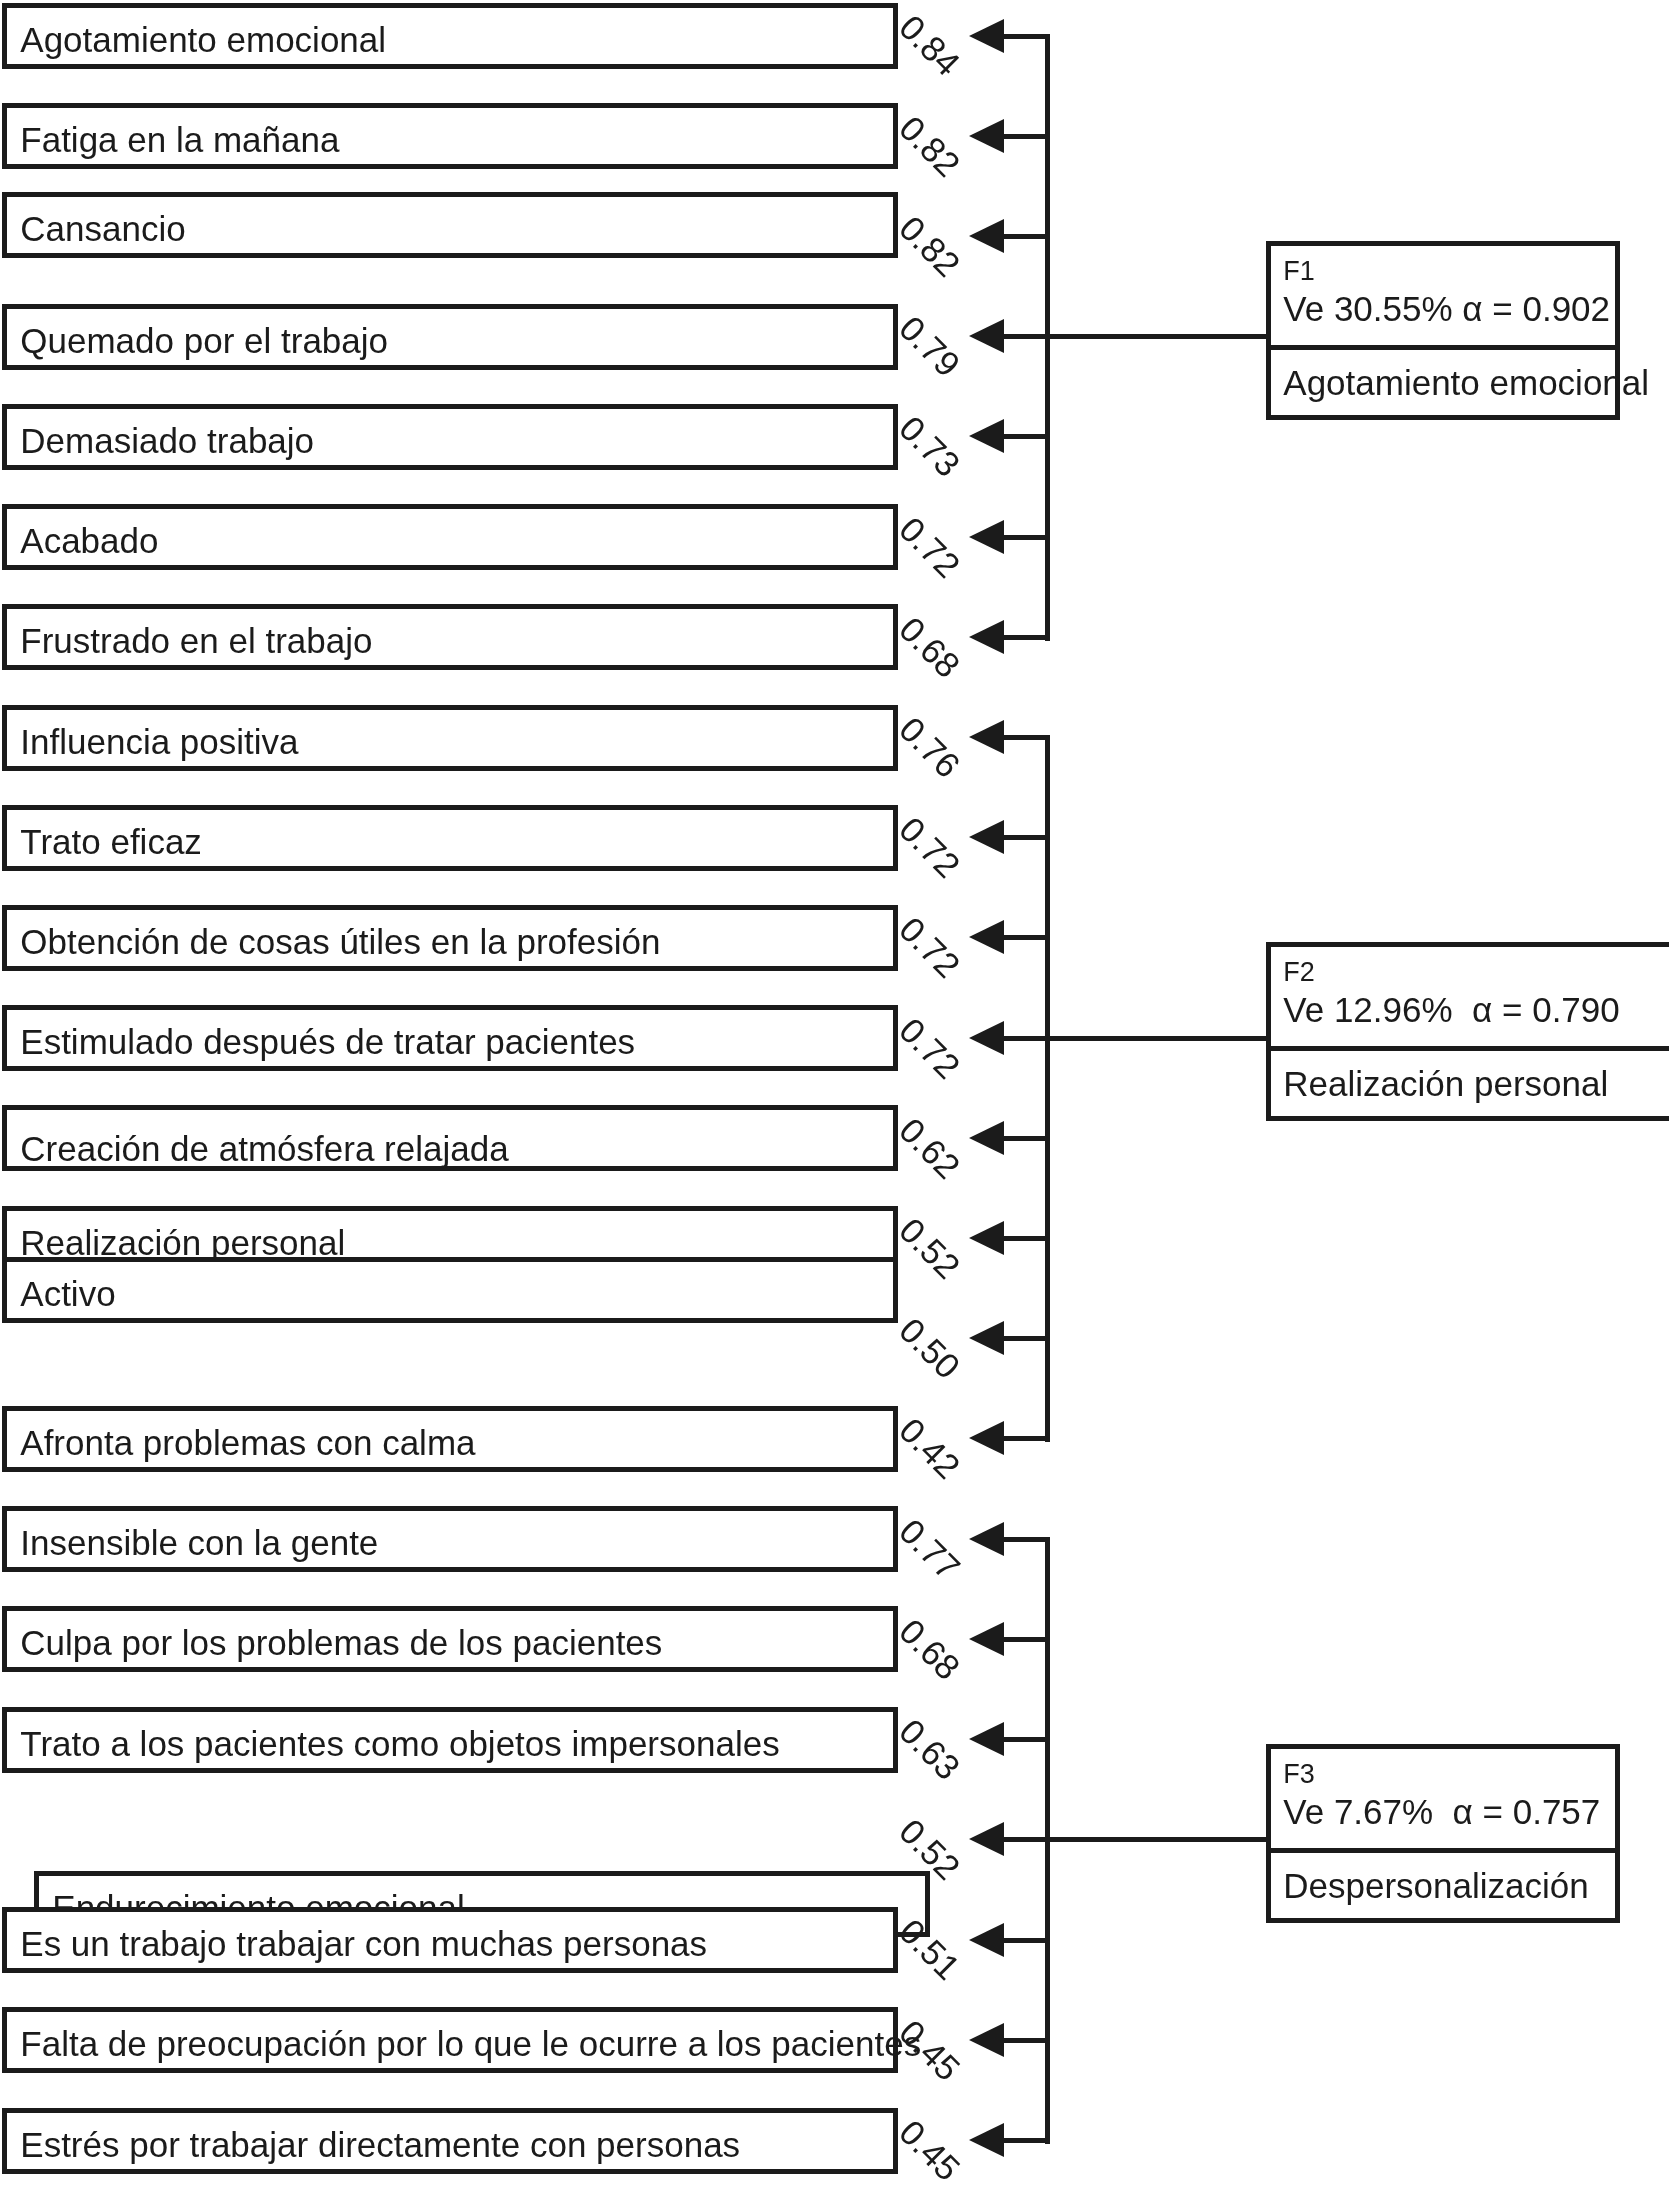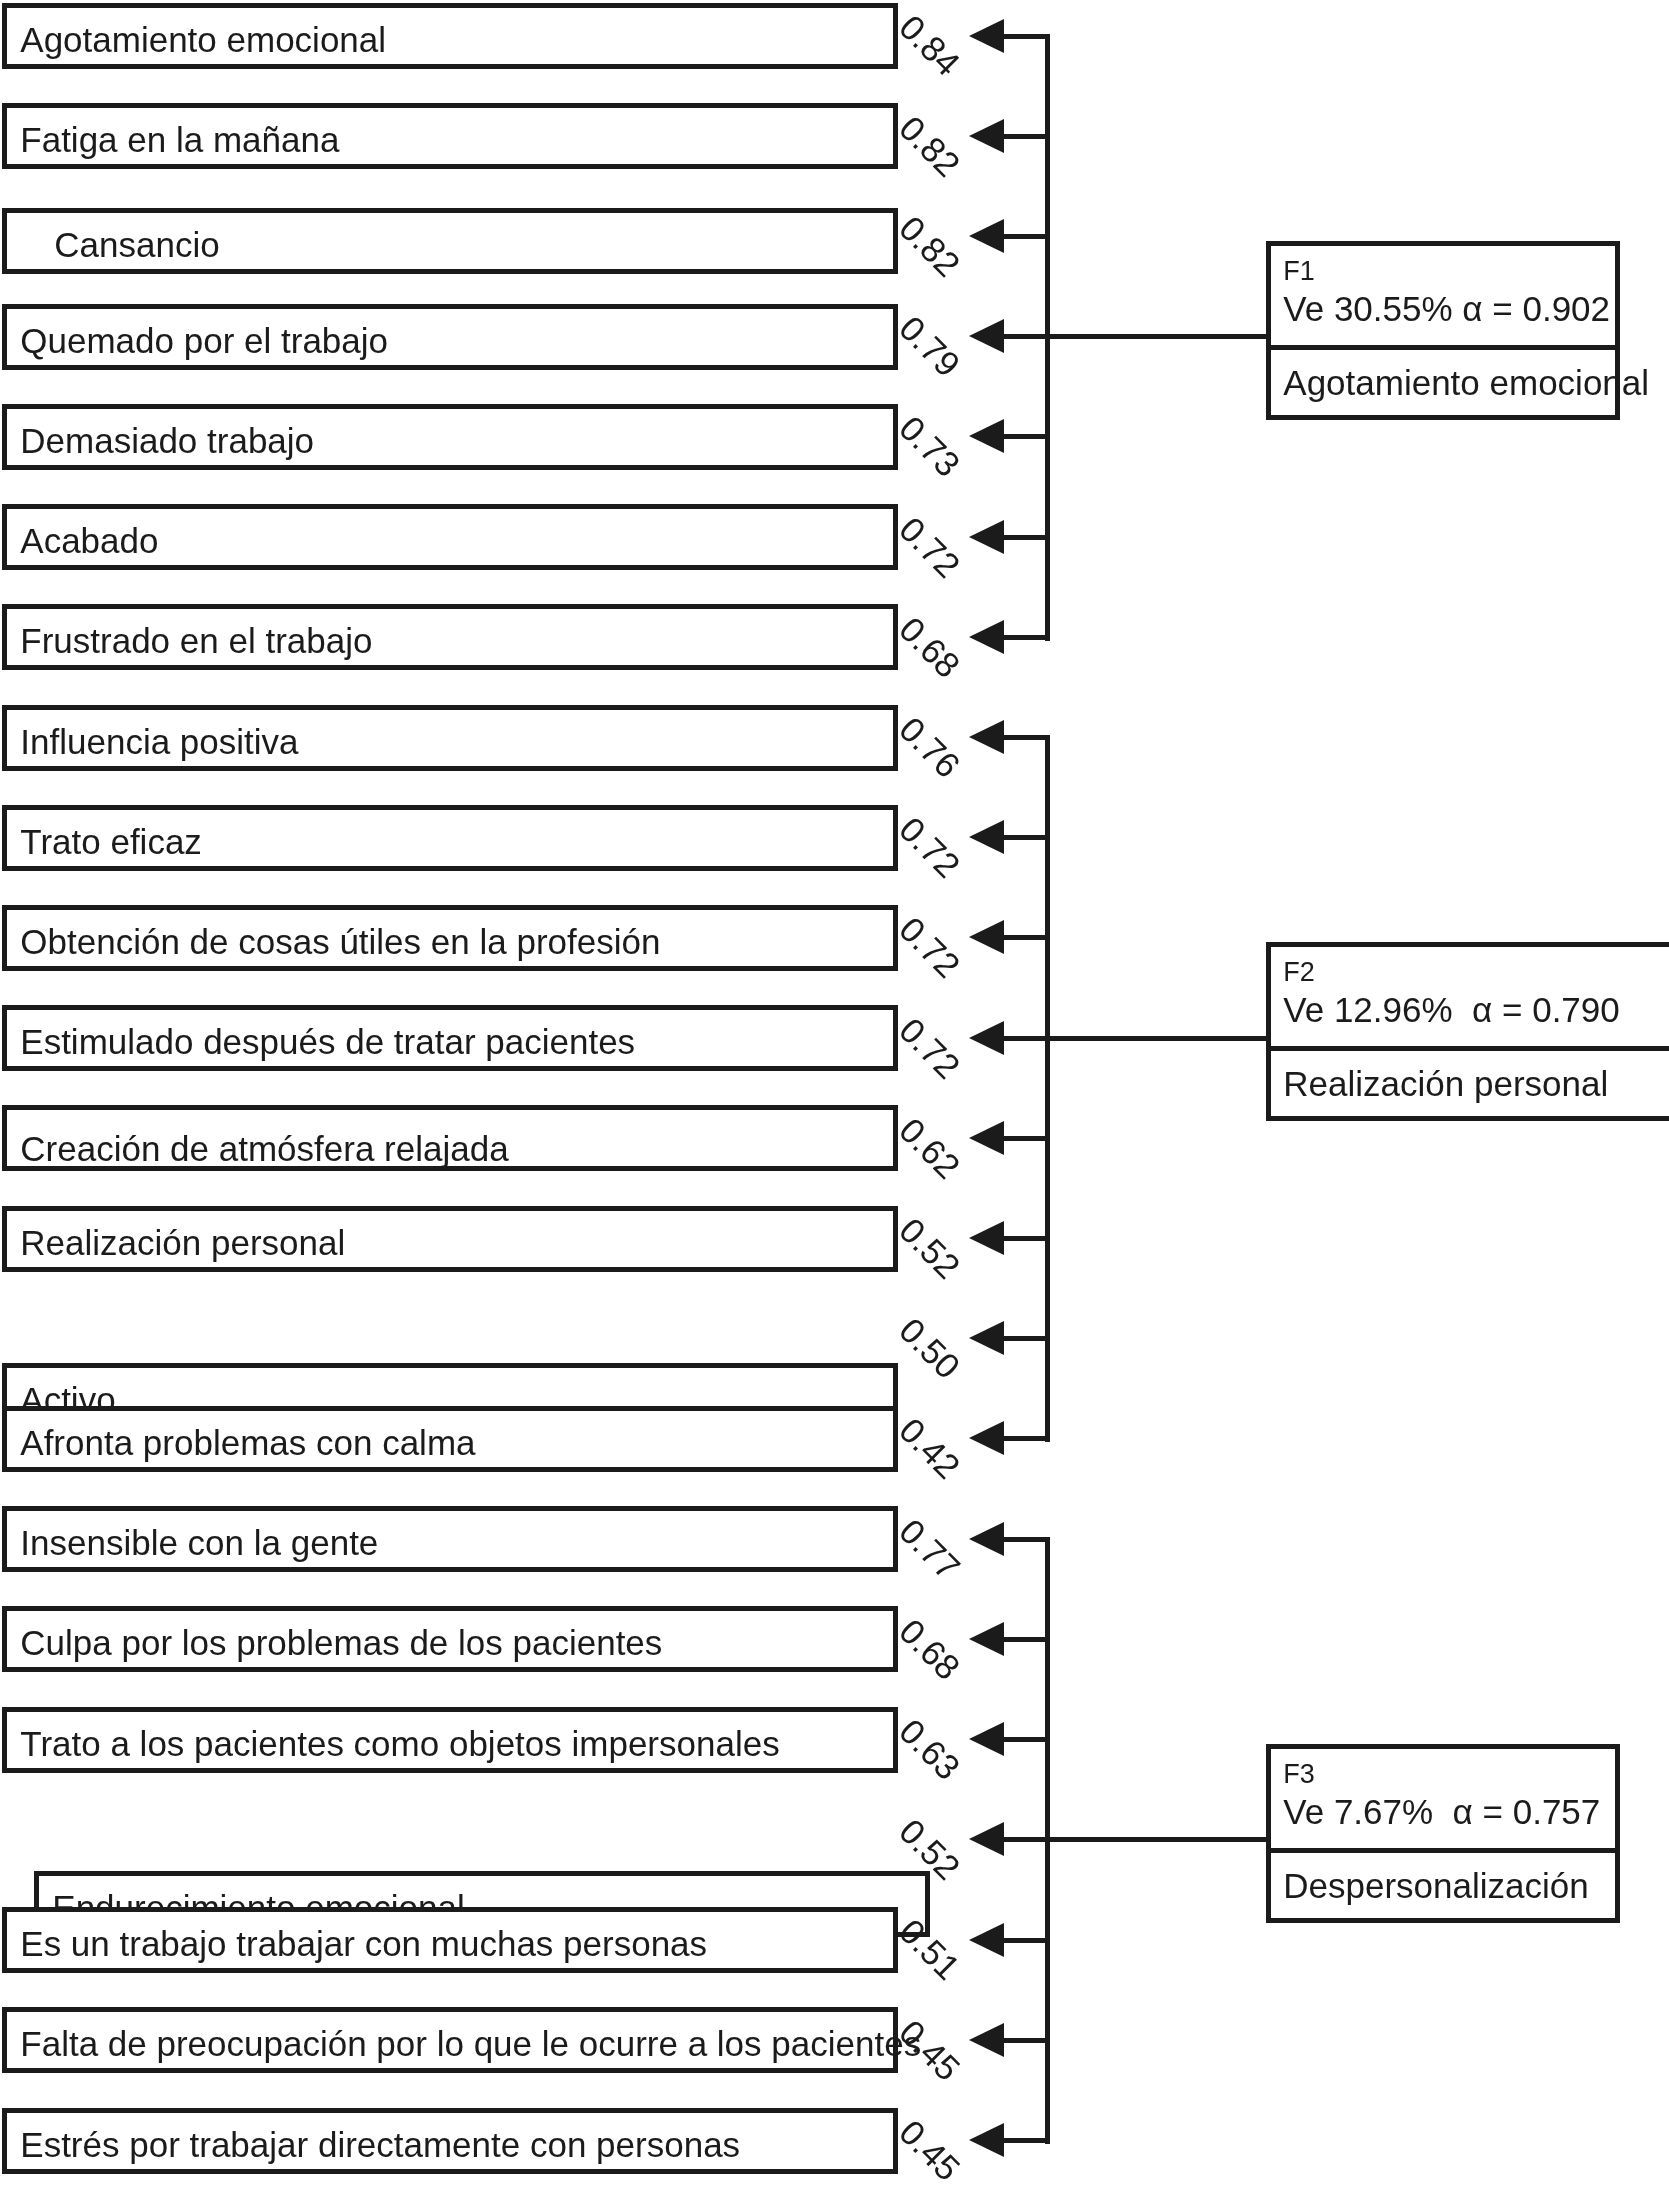--- a/index.html
+++ b/index.html
@@ -69,21 +69,21 @@
     </div>
     <div class="loading" style="left: 930px; top: 45px;">0.84</div>
     <div class="arrowhead" style="left: 969px; top: 18.5px;"></div>
     <div class="hline" style="left: 998px; top: 34px; width: 52px;"></div>
     <div class="item-box" style="top: 103px;">
       <div class="item-label">Fatiga en la mañana</div>
     </div>
     <div class="loading" style="left: 930px; top: 146px;">0.82</div>
     <div class="arrowhead" style="left: 969px; top: 119px;"></div>
     <div class="hline" style="left: 998px; top: 134px; width: 52px;"></div>
-    <div class="item-box" style="top: 208px; padding-left: 34px;">
+    <div class="item-box" style="top: 192px;">
       <div class="item-label">Cansancio</div>
     </div>
     <div class="loading" style="left: 930px; top: 246px;">0.82</div>
     <div class="arrowhead" style="left: 969px; top: 219px;"></div>
     <div class="hline" style="left: 998px; top: 234px; width: 52px;"></div>
     <div class="item-box" style="top: 304px;">
       <div class="item-label">Quemado por el trabajo</div>
     </div>
     <div class="loading" style="left: 930px; top: 346px;">0.79</div>
     <div class="arrowhead" style="left: 969px; top: 319px;"></div>
@@ -135,21 +135,21 @@
     </div>
     <div class="loading" style="left: 930px; top: 1148px;">0.62</div>
     <div class="arrowhead" style="left: 969px; top: 1121px;"></div>
     <div class="hline" style="left: 998px; top: 1136px; width: 52px;"></div>
     <div class="item-box" style="top: 1206px;">
       <div class="item-label">Realización personal</div>
     </div>
     <div class="loading" style="left: 930px; top: 1248px;">0.52</div>
     <div class="arrowhead" style="left: 969px; top: 1221px;"></div>
     <div class="hline" style="left: 998px; top: 1236px; width: 52px;"></div>
-    <div class="item-box" style="top: 1363px;">
+    <div class="item-box" style="top: 1257px;">
       <div class="item-label">Activo</div>
     </div>
     <div class="loading" style="left: 930px; top: 1348px;">0.50</div>
     <div class="arrowhead" style="left: 969px; top: 1321px;"></div>
     <div class="hline" style="left: 998px; top: 1336px; width: 52px;"></div>
     <div class="item-box" style="top: 1406px;">
       <div class="item-label">Afronta problemas con calma</div>
     </div>
     <div class="loading" style="left: 930px; top: 1448px;">0.42</div>
     <div class="arrowhead" style="left: 969px; top: 1421px;"></div>

